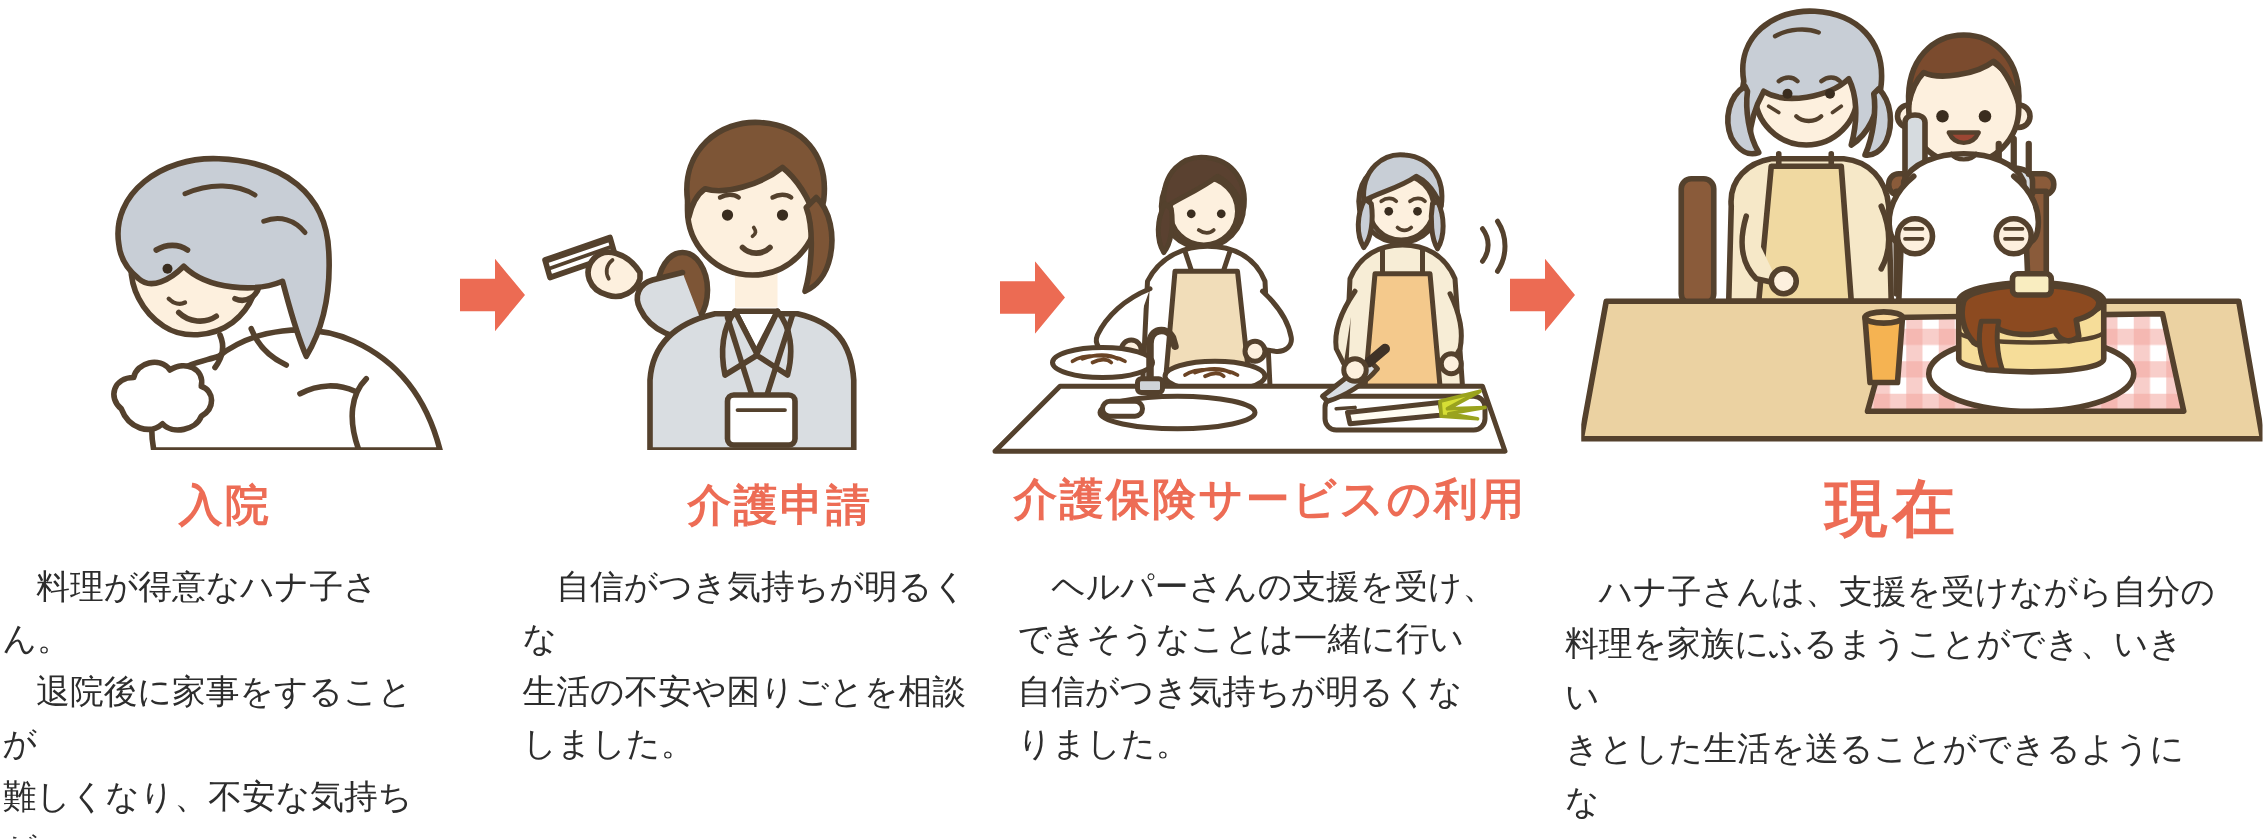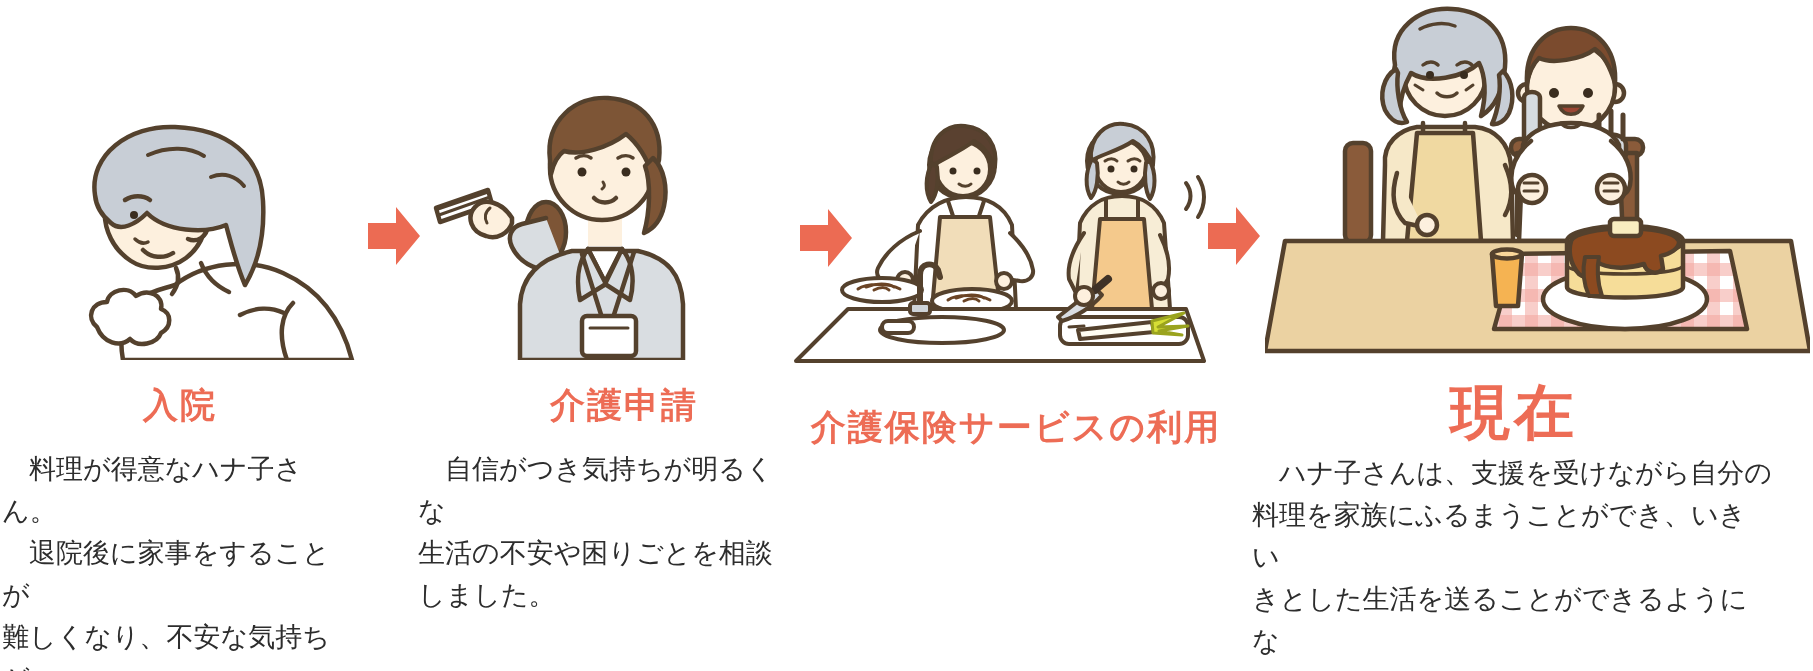--- a/index.html
+++ b/index.html
@@ -15,21 +15,21 @@
   .step-title{
     position:absolute;
     transform:translateX(-50%);
     color:#ed6c55;
     font-size:35px;
     line-height:1.05;
     font-weight:600;
     letter-spacing:2px;
     white-space:nowrap;
   }
-  .step-title.big{font-size:60px;letter-spacing:4px;}
+  .step-title.big{font-size:50px;letter-spacing:4px;}
   .step-desc{
     position:absolute;
     font-size:27px;
     line-height:42px;
     font-weight:500;
     white-space:pre-line;
     color:#2d2d2d;
   }
   .arrow{position:absolute;}
   svg{display:block;}
@@ -269,28 +269,32 @@
   </svg>
   <svg class="arrow" style="left:800px;top:209px" width="52" height="58" viewBox="0 0 52 58">
     <polygon points="0,16 28,16 28,0 52,29 28,58 28,42 0,42" fill="#ec6b53"></polygon>
   </svg>
   <svg class="arrow" style="left:1208px;top:207px" width="52" height="58" viewBox="0 0 52 58">
     <polygon points="0,16 28,16 28,0 52,29 28,58 28,42 0,42" fill="#ec6b53"></polygon>
   </svg>
 
   <div class="step-title" style="left:180px;top:387px">入院</div>
   <div class="step-title" style="left:624px;top:387px">介護申請</div>
-  <div class="step-title" style="left:1016px;top:409px">介護保険サービスの利用</div>
+  <div class="step-title" style="left:1016px;top:382px">介護保険サービスの利用</div>
   <div class="step-title big" style="left:1514px;top:381px">現在</div>
 
   <div class="step-desc" style="left:2px;top:448px;width:352px">　料理が得意なハナ子さん。
 　退院後に家事をすることが
 難しくなり、不安な気持ちが
 強くなりました。</div>
   <div class="step-desc" style="left:418px;top:448px;width:380px">　自信がつき気持ちが明るくな
 生活の不安や困りごとを相談
 しました。</div>
+  <div class="step-desc" style="left:814px;top:448px;width:400px">　ヘルパーさんの支援を受け、
+できそうなことは一緒に行い
+自信がつき気持ちが明るくな
+りました。</div>
   <div class="step-desc" style="left:1252px;top:452px;width:520px">　ハナ子さんは、支援を受けながら自分の
 料理を家族にふるまうことができ、いきい
 きとした生活を送ることができるようにな
 りました。</div>
 
 </div>
 
 </body></html>

